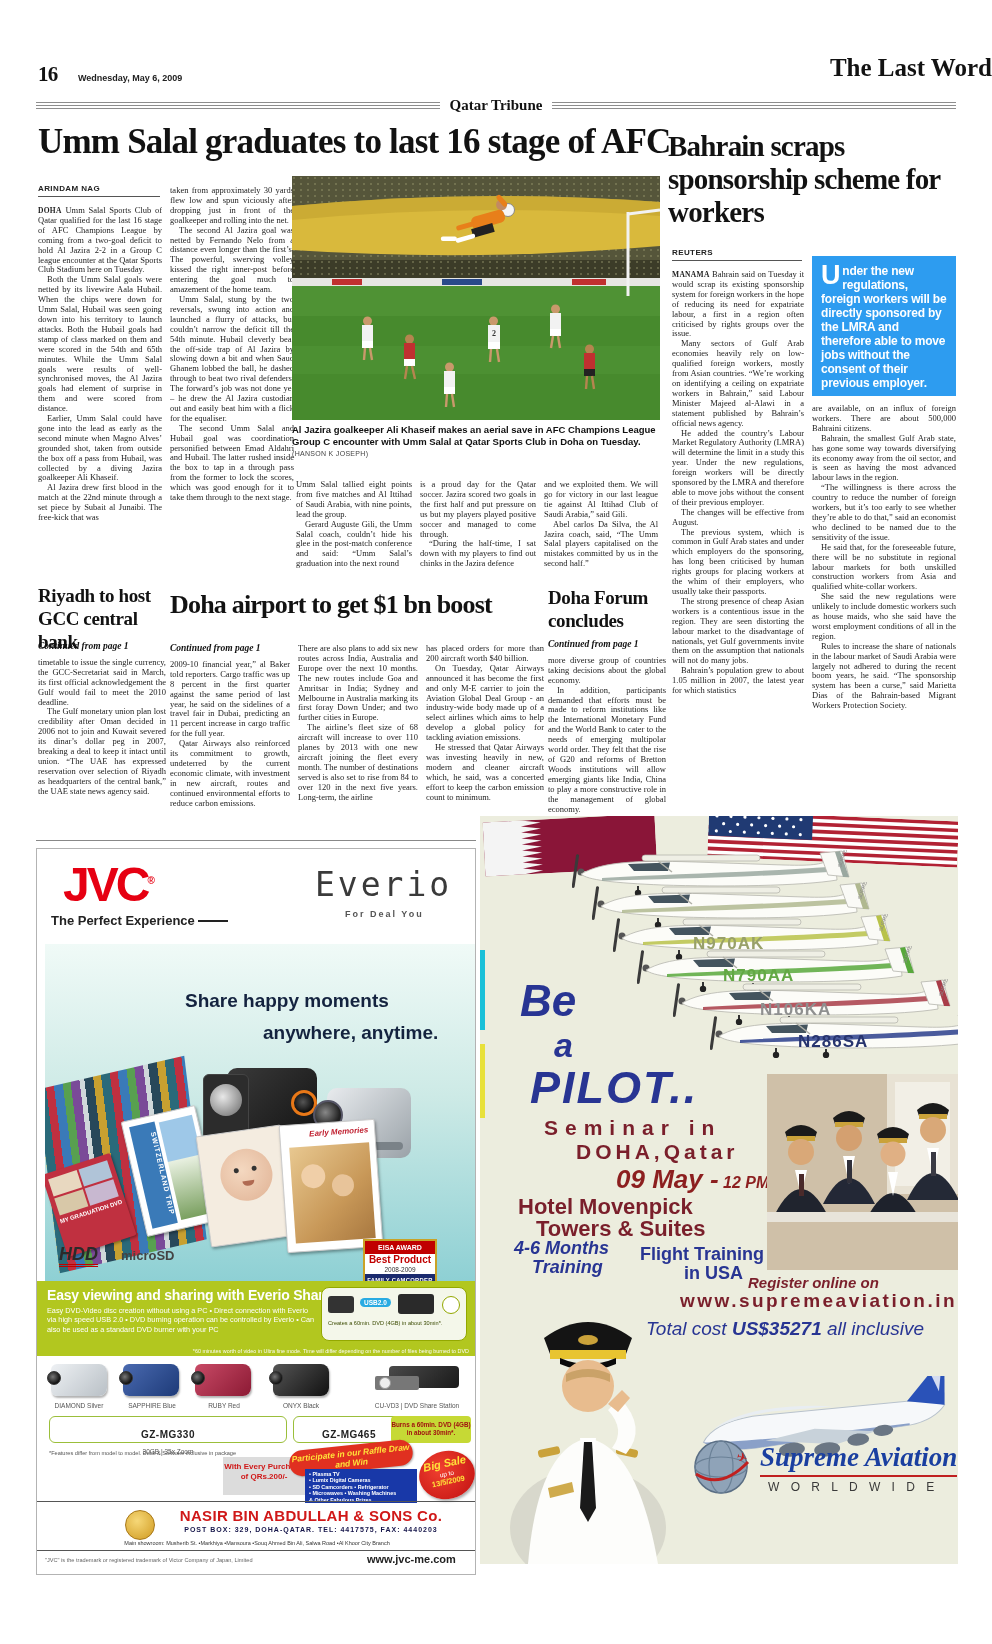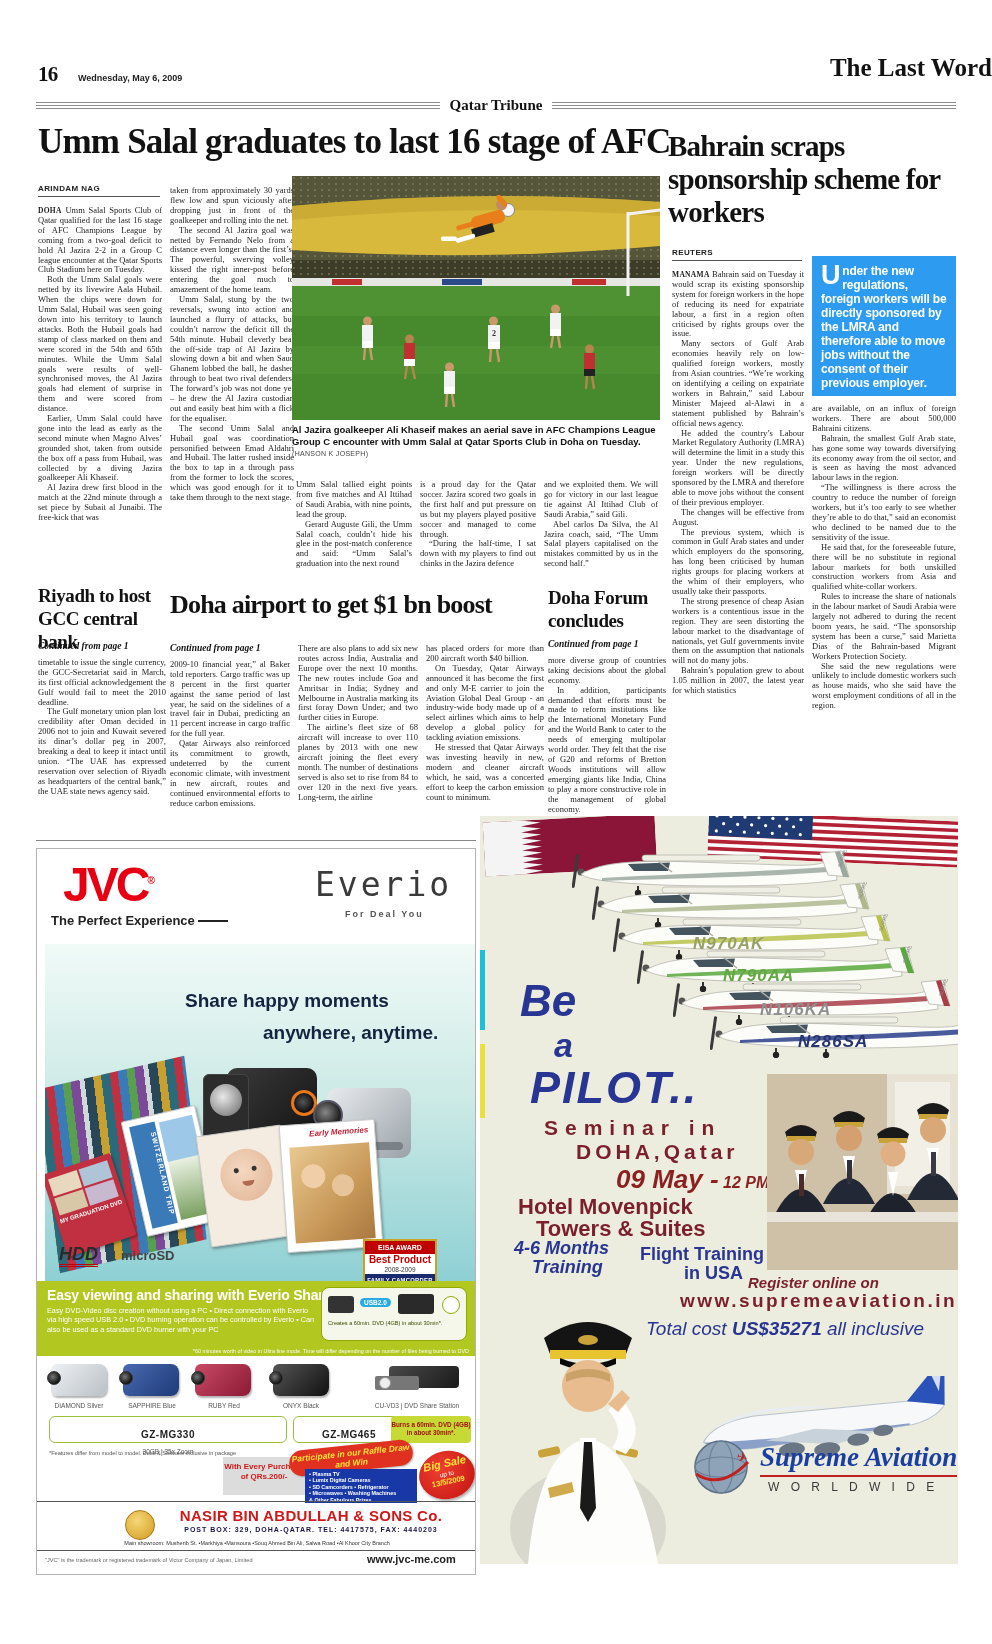--- a/index.html
+++ b/index.html
@@ -47,21 +47,21 @@
   .greenband{position:absolute;left:0;top:432px;width:438px;height:75px;background:#b2c71f;color:#fff;
              font-family:"Liberation Sans",sans-serif;overflow:hidden}
   .prodlabel{position:absolute;font-family:"Liberation Sans",sans-serif;font-size:6.5px;color:#555;text-align:center}
   .modelbox{position:absolute;border:1.5px solid #9bbf3a;border-radius:6px;text-align:center;
             font-family:"Liberation Sans",sans-serif;background:#fff}
   .modelbox b{font-size:10px;letter-spacing:.5px;color:#222;display:block;line-height:11px;margin-top:12px}
   .modelbox span{font-size:6.5px;color:#555}
   .camicon{position:absolute;border-radius:6px 8px 8px 6px;box-shadow:1px 2px 2px rgba(0,0,0,.3)}
   .camicon .lens{position:absolute;left:-4px;top:7px;width:14px;height:14px;border-radius:50%;
                  background:radial-gradient(circle at 40% 40%,#777,#111 70%);border:1px solid #333}
-  .regtxt{position:absolute;font-style:italic;font-weight:700;font-size:17px;letter-spacing:1px;
+  .regtxt{position:absolute;font-weight:700;font-size:17px;letter-spacing:1px;
           font-family:"Liberation Sans",sans-serif}
   .sup-navy{color:#283593}
   .sup-mar{color:#7a1f2b}
   .smono{font-family:"Liberation Sans",sans-serif;font-weight:700}
 </style>
 </head>
 <body>
 
 <div class="page">
 
@@ -202,22 +202,22 @@
     <p>The changes will be effective from August.</p>
     <p>The previous system, which is common in Gulf Arab states and under which employers do the sponsoring, has long been criticised by human rights groups for placing workers at the whim of their employers, who usually take their passports.</p>
     <p>The strong presence of cheap Asian workers is a contentious issue in the region. They are seen distorting the labour market to the disadvantage of nationals, yet Gulf governments invite them on the assumption that nationals will not do many jobs.</p>
     <p>Bahrain’s population grew to about 1.05 million in 2007, the latest year for which statistics</p>
   </div>
   <div class="col" style="left:812px;top:404px;width:144px;height:406px">
     <p class="f">are available, on an influx of foreign workers. There are about 500,000 Bahraini citizens.</p>
     <p>Bahrain, the smallest Gulf Arab state, has gone some way towards diversifying its economy away from the oil sector, and is seen as having the most advanced labour laws in the region.</p>
     <p>“The willingness is there across the country to reduce the number of foreign workers, but it’s too early to see whether they’re able to do that,” said an economist who declined to be named due to the sensitivity of the issue.</p>
     <p>He said that, for the foreseeable future, there will be no substitute in regional labour markets for both unskilled construction workers from Asia and qualified white-collar workers.</p>
+    <p>She said the new regulations were unlikely to include domestic workers such as house maids, who she said have the worst employment conditions of all in the region.</p>
     <p>Rules to increase the share of nationals in the labour market of Saudi Arabia were largely not adhered to during the recent boom years, he said. “The sponsorship system has been a curse,” said Marietta Dias of the Bahrain-based Migrant Workers Protection Society.</p>
-    <p>She said the new regulations were unlikely to include domestic workers such as house maids, who she said have the worst employment conditions of all in the region.</p>
   </div>
 
   <div class="abs hl" style="left:38px;top:584px;width:134px;font-size:19px;line-height:23px;letter-spacing:-.4px">
     <div>Riyadh to host</div>
     <div>GCC central bank</div>
   </div>
   <div class="col" style="left:38px;top:642px;width:128px;height:192px">
     <p class="cont f">Continued from page 1</p>
     <p class="f">timetable to issue the single currency, the GCC-Secretariat said in March, its first official acknowledgement the Gulf would fail to meet the 2010 deadline.</p>
     <p>The Gulf monetary union plan lost credibility after Oman decided in 2006 not to join and Kuwait severed its dinar’s dollar peg in 2007, breaking a deal to keep it intact until union. “The UAE has expressed reservation over selection of Riyadh as headquarters of the central bank,” the UAE state news agency said.</p>

